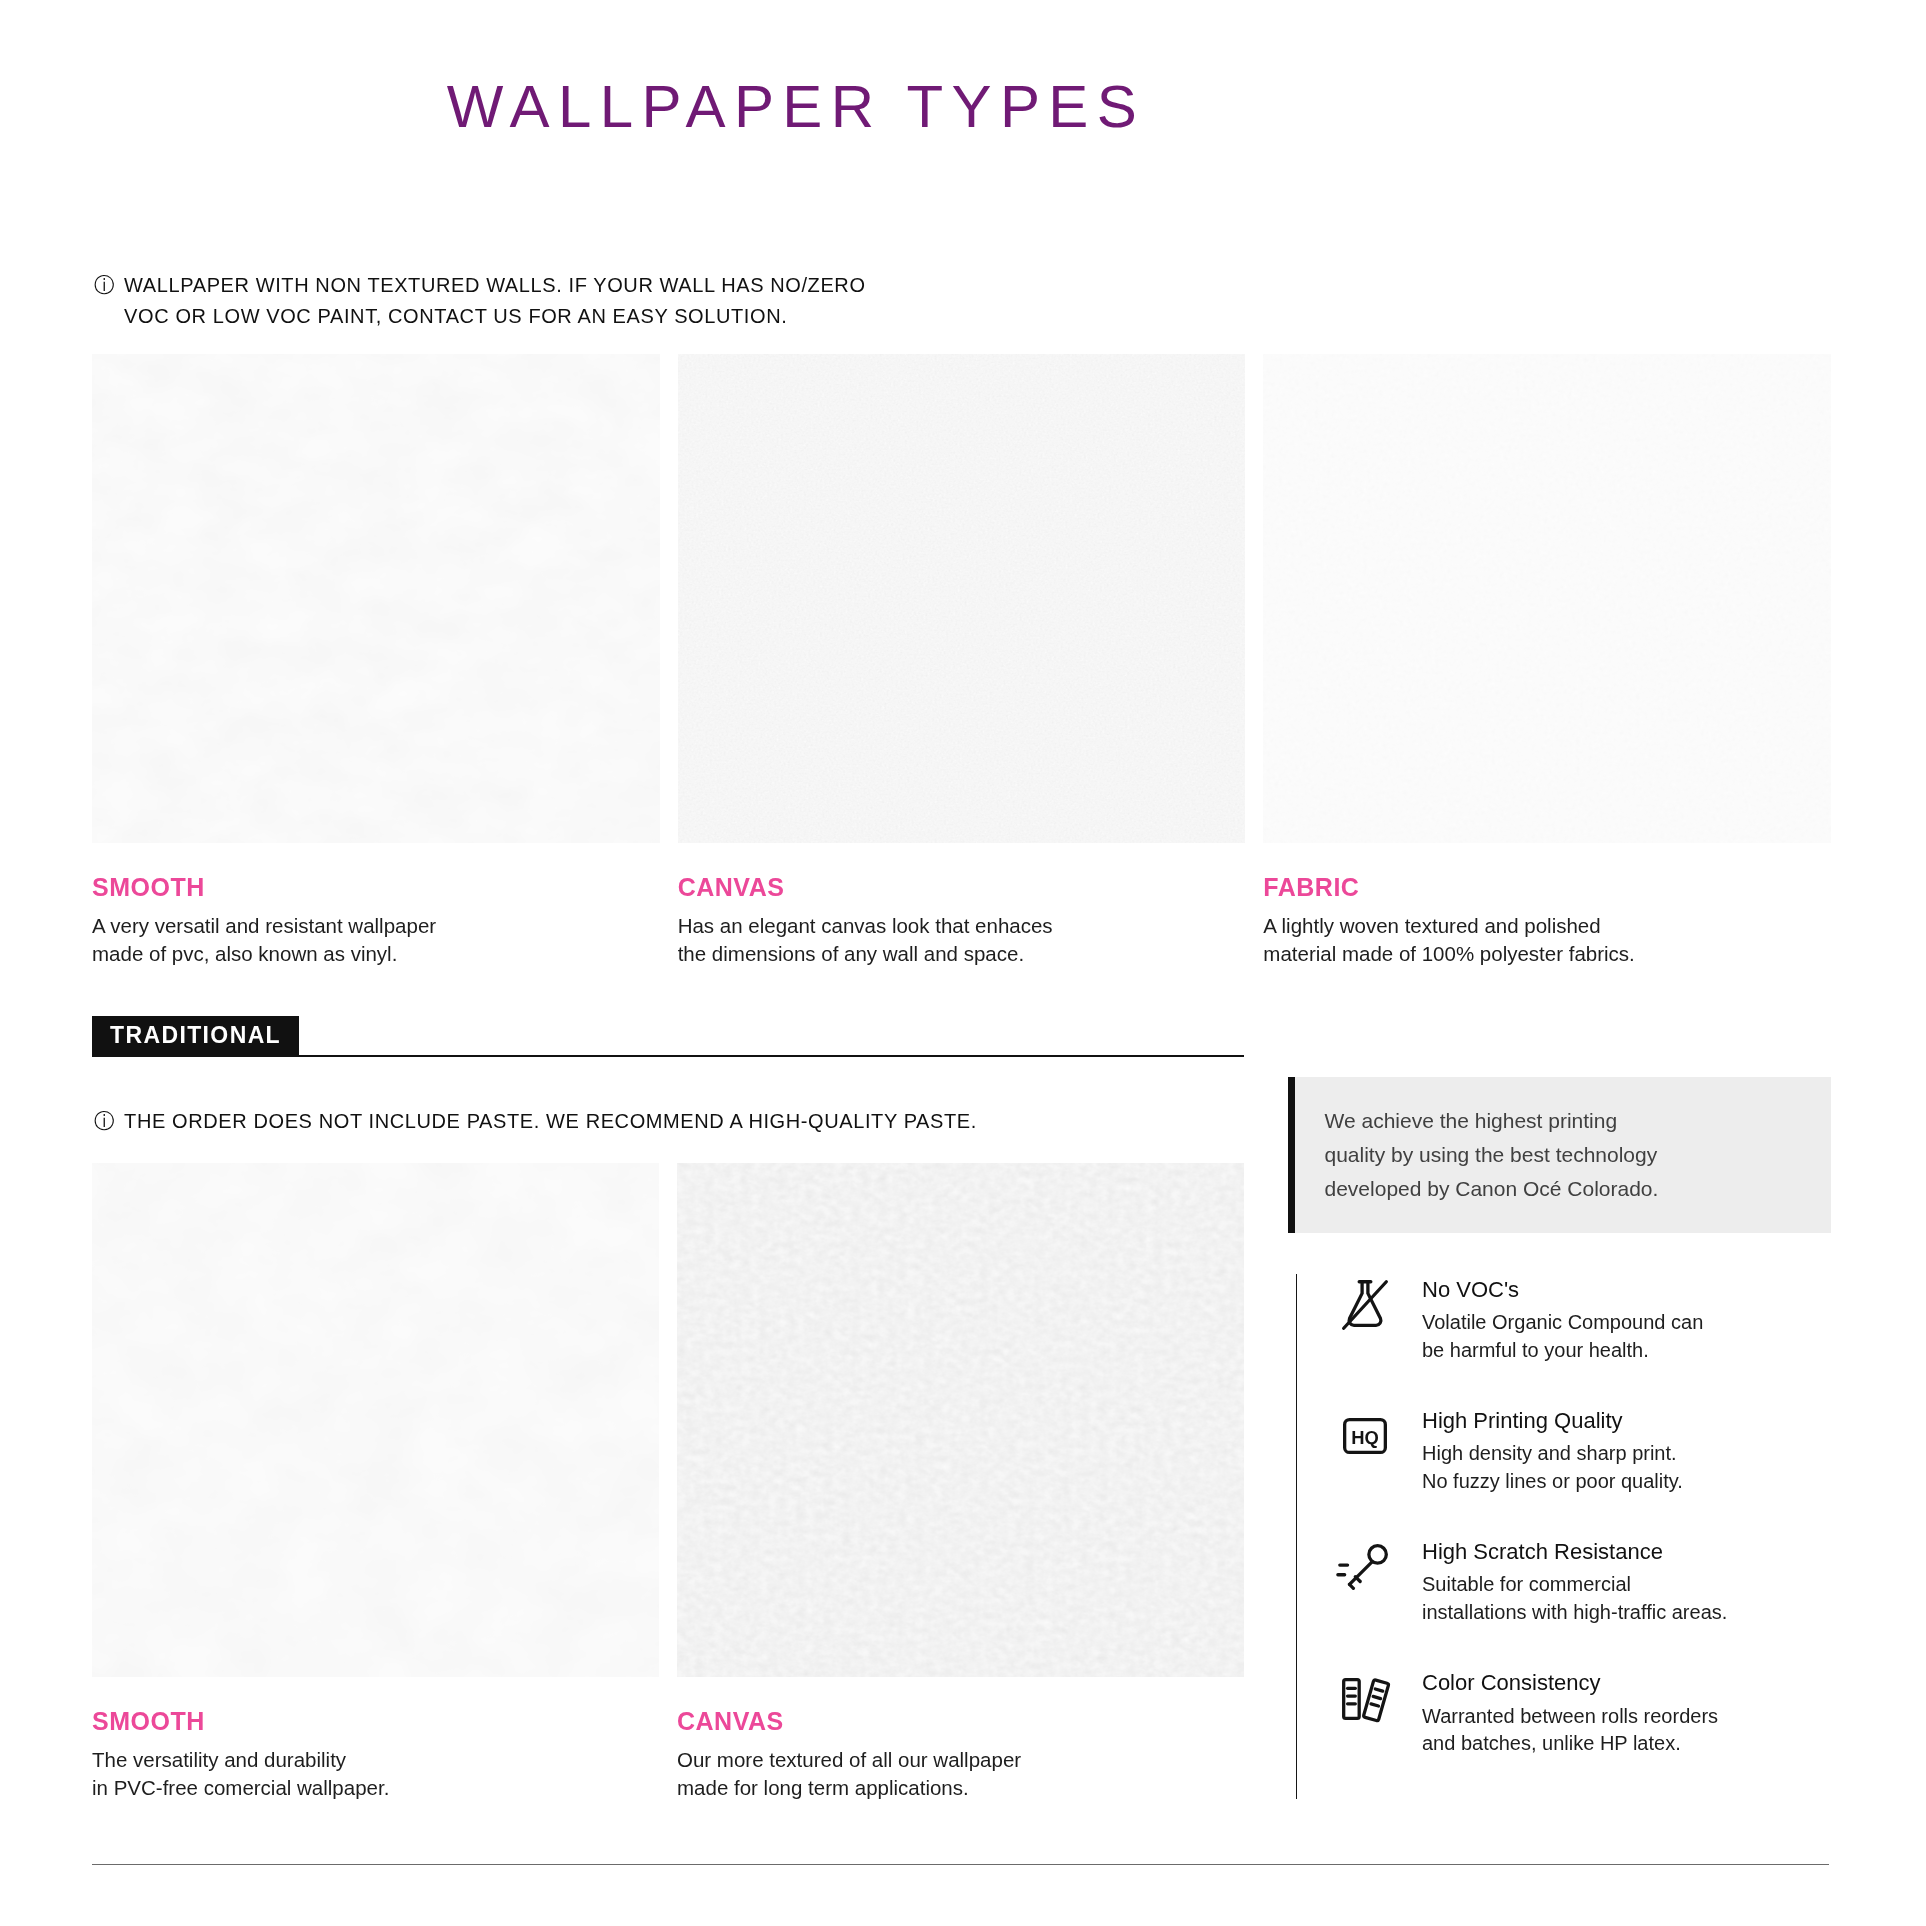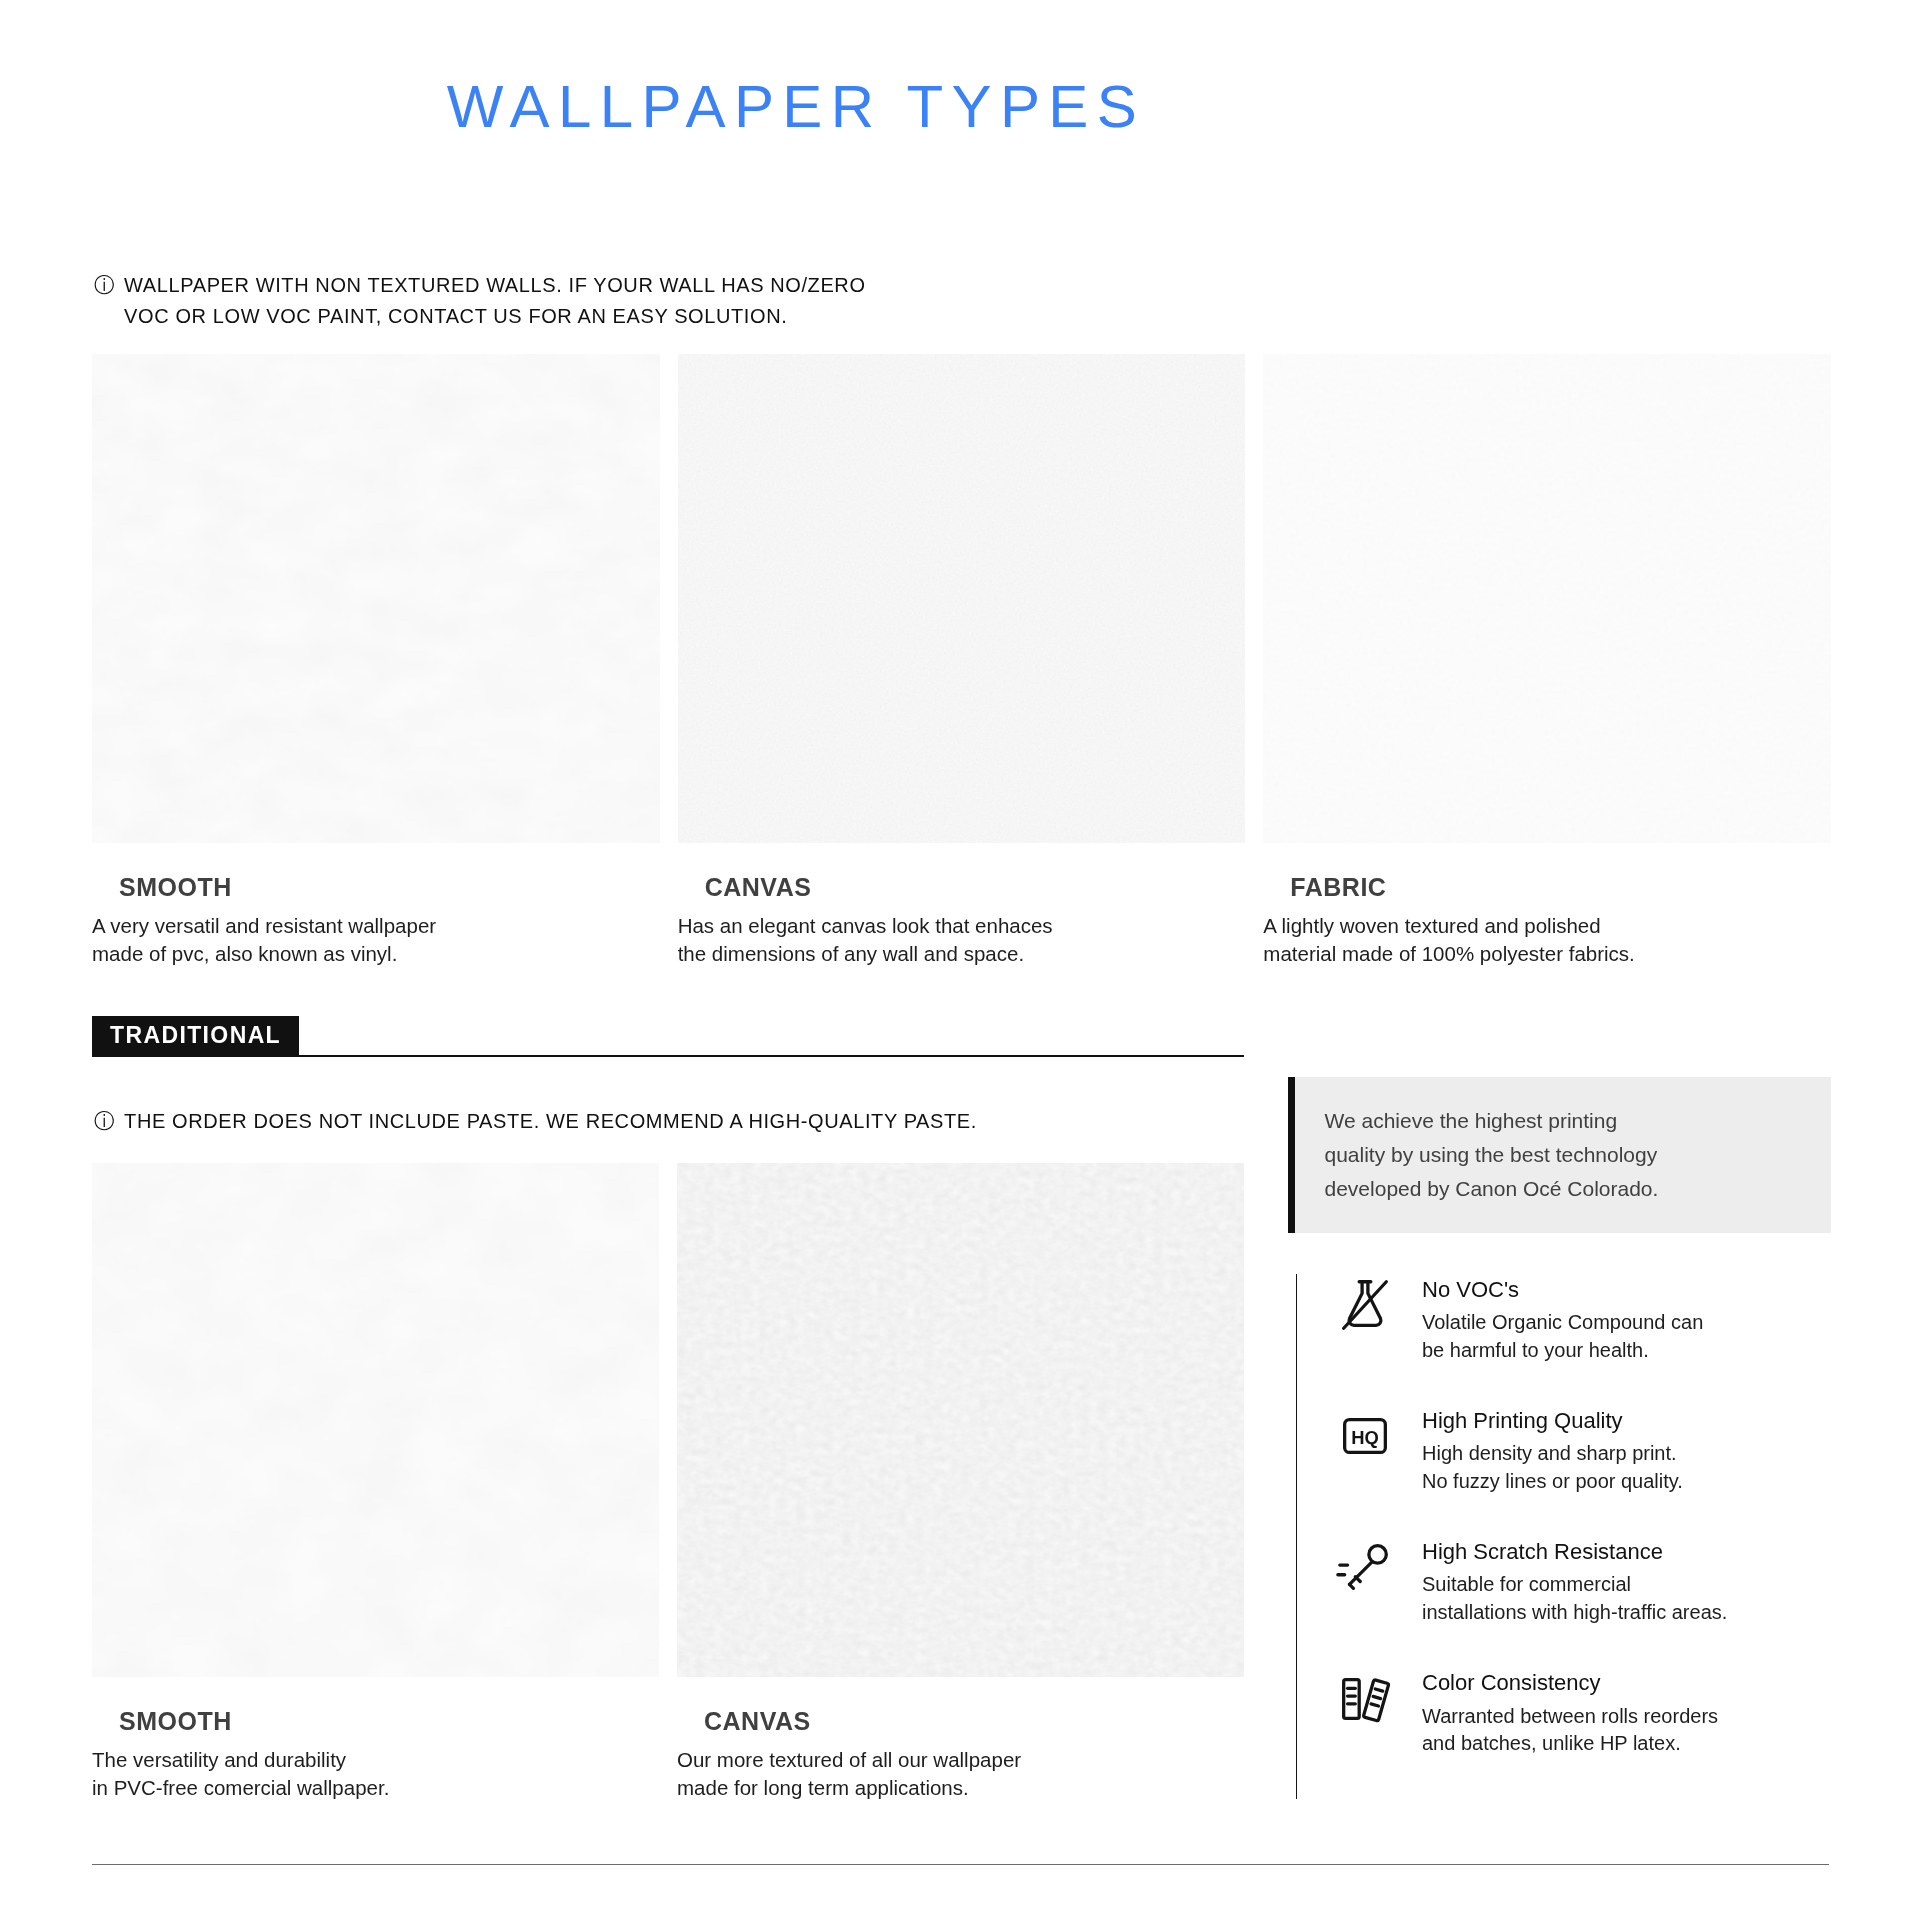--- a/index.html
+++ b/index.html
@@ -4,21 +4,21 @@
 <style>
   html,body { margin:0; padding:0; background:#ffffff; }
   .canvas {
     position:relative; width:1926px; height:1926px; background:#ffffff;
     font-family:"Liberation Sans", sans-serif; color:#141414; overflow:hidden;
   }
   .pre { white-space:pre-line; }
 
   .page-title {
     position:absolute; top:72px; left:0; width:1592px; text-align:center;
-    font-size:60px; font-weight:500; letter-spacing:0.14em; color:#3b82f6;
+    font-size:60px; font-weight:500; letter-spacing:0.14em; color:#701a75;
   }
 
   .section-header { position:absolute; display:flex; align-items:flex-end; }
   .section-header .tag {
     background:#111; color:#fff; font-weight:700; font-size:23px;
     letter-spacing:0.06em; padding:6.4px 18px 7.7px;
   }
   .section-header .rule { flex:1; height:1.9px; background:#111; }
   #ps-header   { left:92px; top:207px;  width:1152px; }
   #trad-header { left:92px; top:1016px; width:1152px; }
@@ -33,21 +33,21 @@
 
   .cards-row { position:absolute; display:grid; gap:18px; }
   #row-ps   { left:92px; top:354px;  width:1739px; grid-template-columns:repeat(3,1fr); }
   #row-trad { left:92px; top:1163px; width:1152px; grid-template-columns:repeat(2,1fr); }
 
   .swatch { width:100%; background:#f1f1f1; overflow:hidden; }
   #row-ps .swatch   { height:489px; }
   #row-trad .swatch { height:514px; }
   .swatch svg { display:block; width:100%; height:100%; }
 
-  .card-name { margin-top:29.5px; font-size:25px; font-weight:700; letter-spacing:0.02em; color:#404040;margin-left:27px; }
+  .card-name { margin-top:29.5px; font-size:25px; font-weight:700; letter-spacing:0.02em; color:#ec4899; }
   .card-desc { margin-top:10.3px; font-size:20.5px; line-height:1.38; color:#1e1e1e; }
 
   .quality-box {
     position:absolute; left:1288px; top:1077px; width:543px; box-sizing:border-box;
     background:#ededed; border-left:7.7px solid #111; padding:27px 29.5px;
     font-size:21px; line-height:1.62; color:#404040;
   }
 
   .features {
     position:absolute; left:1296px; top:1274px; width:537px; box-sizing:border-box;

